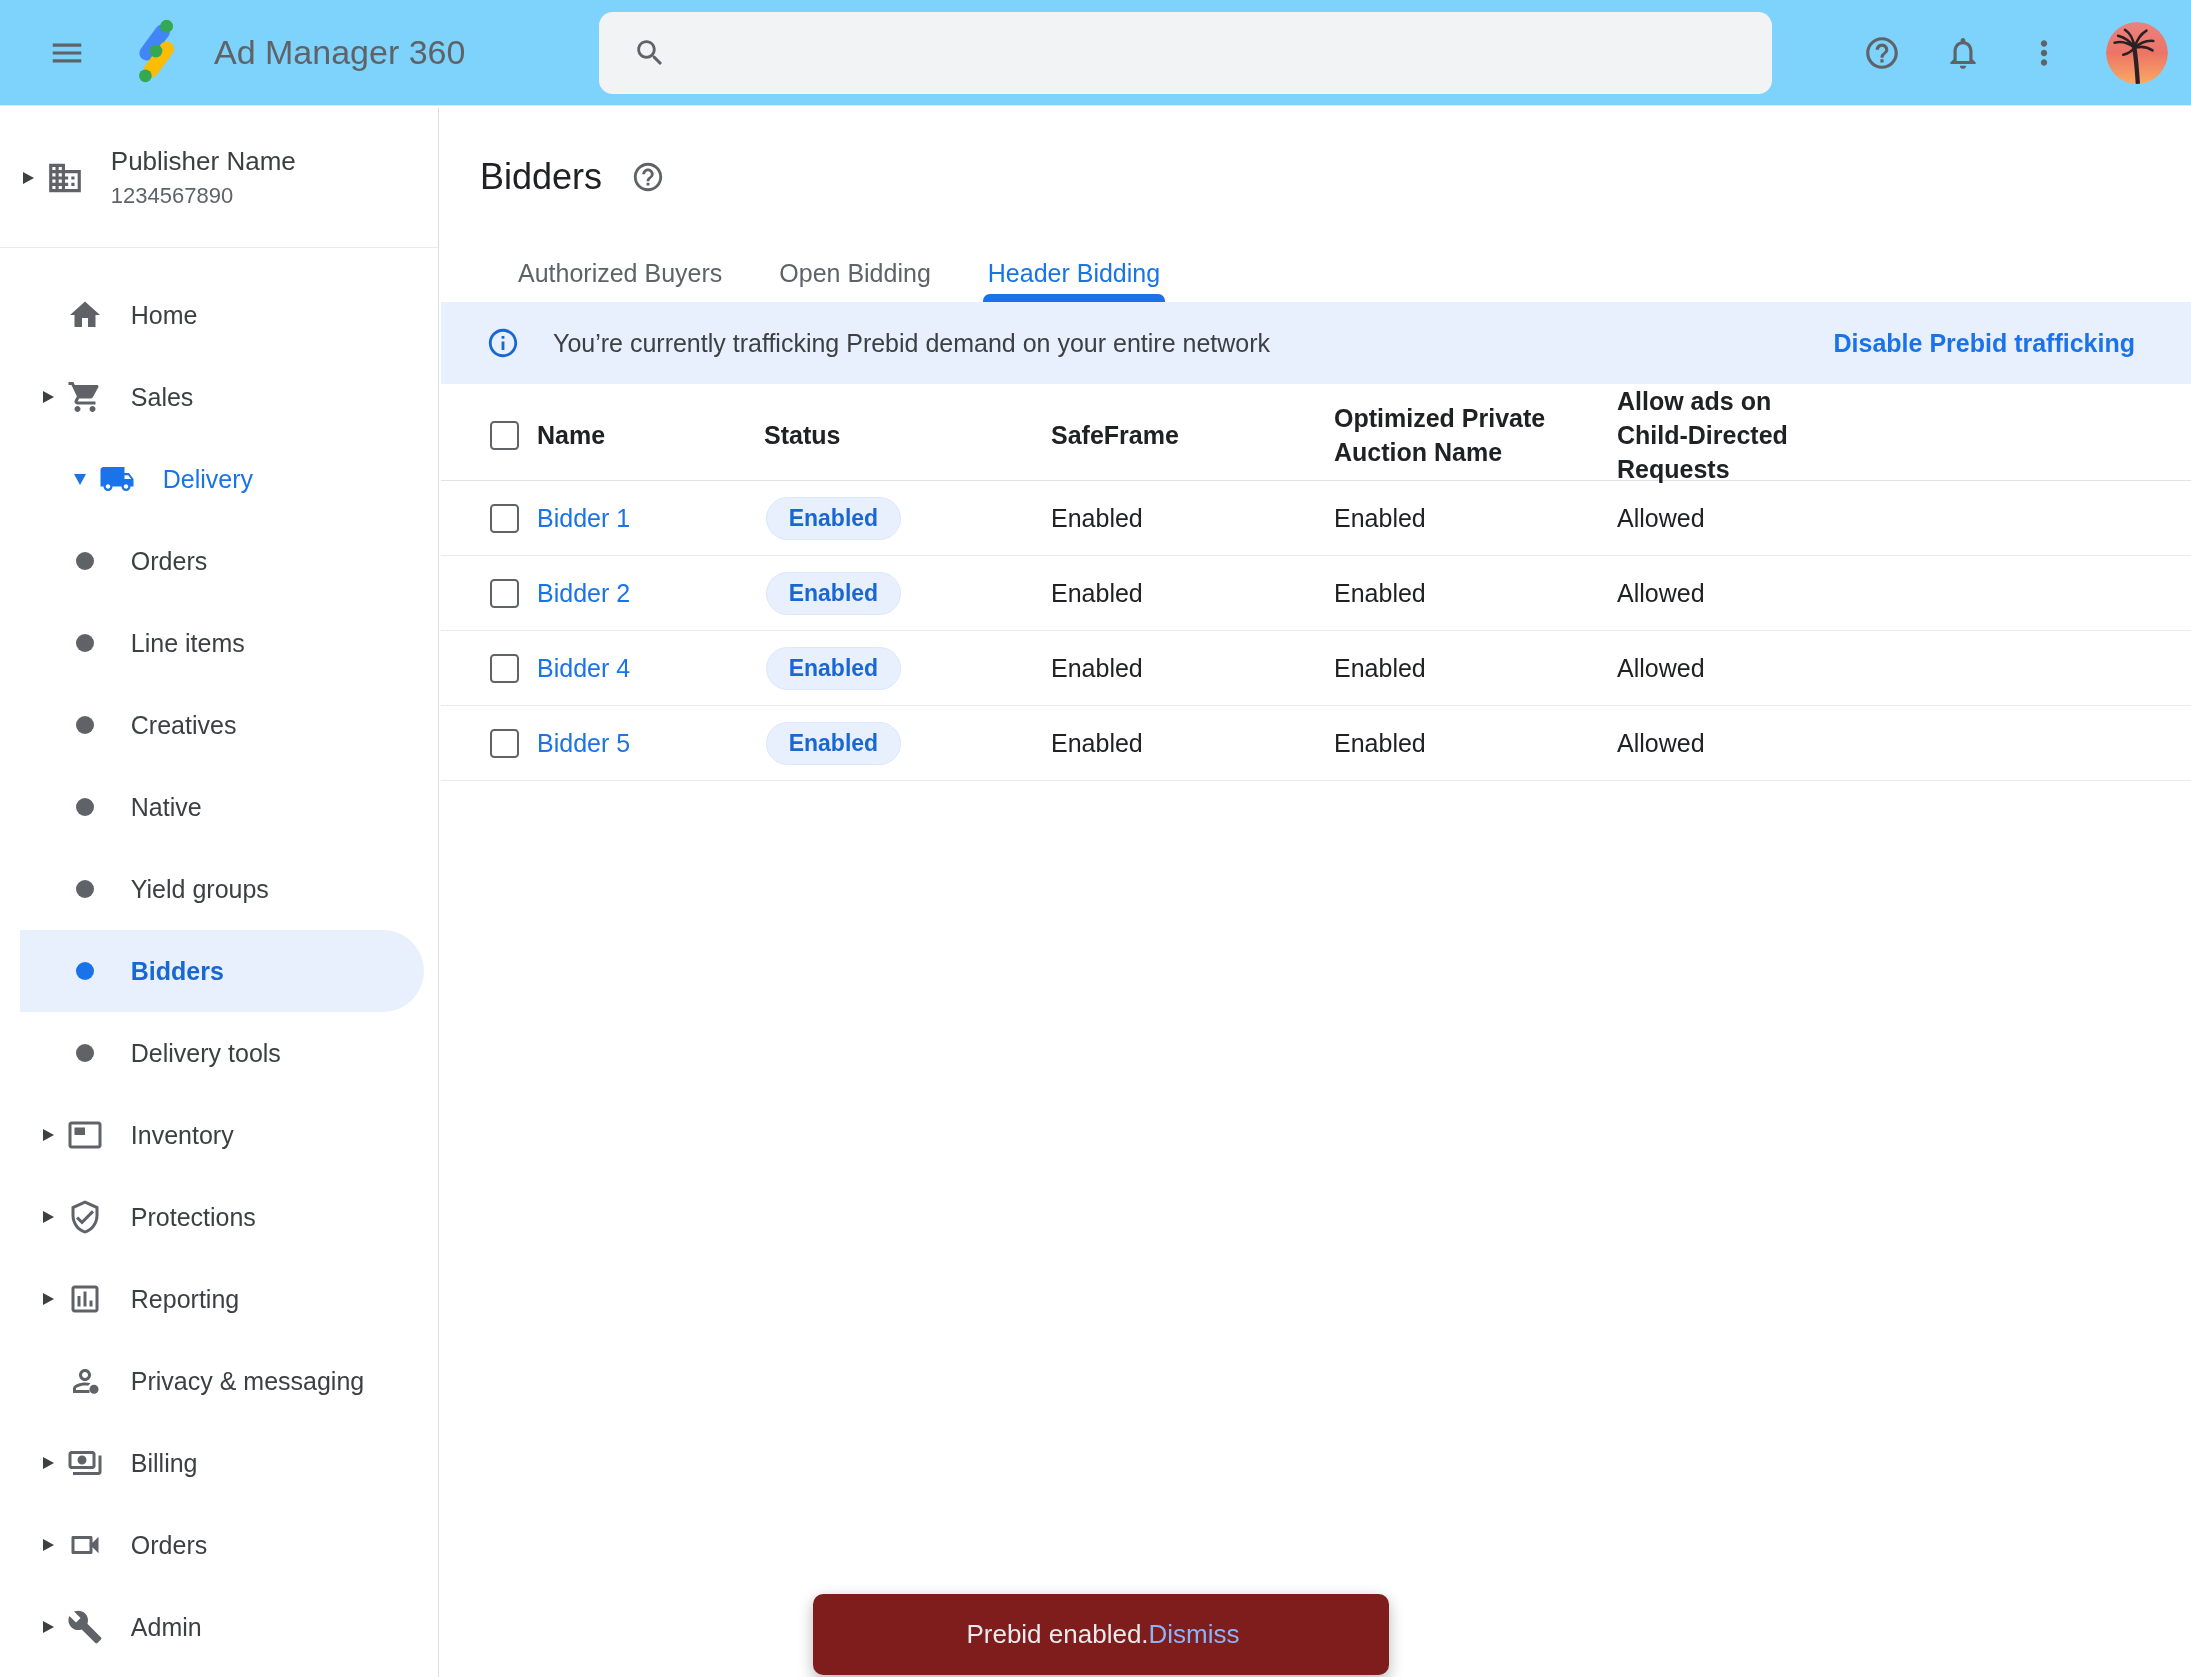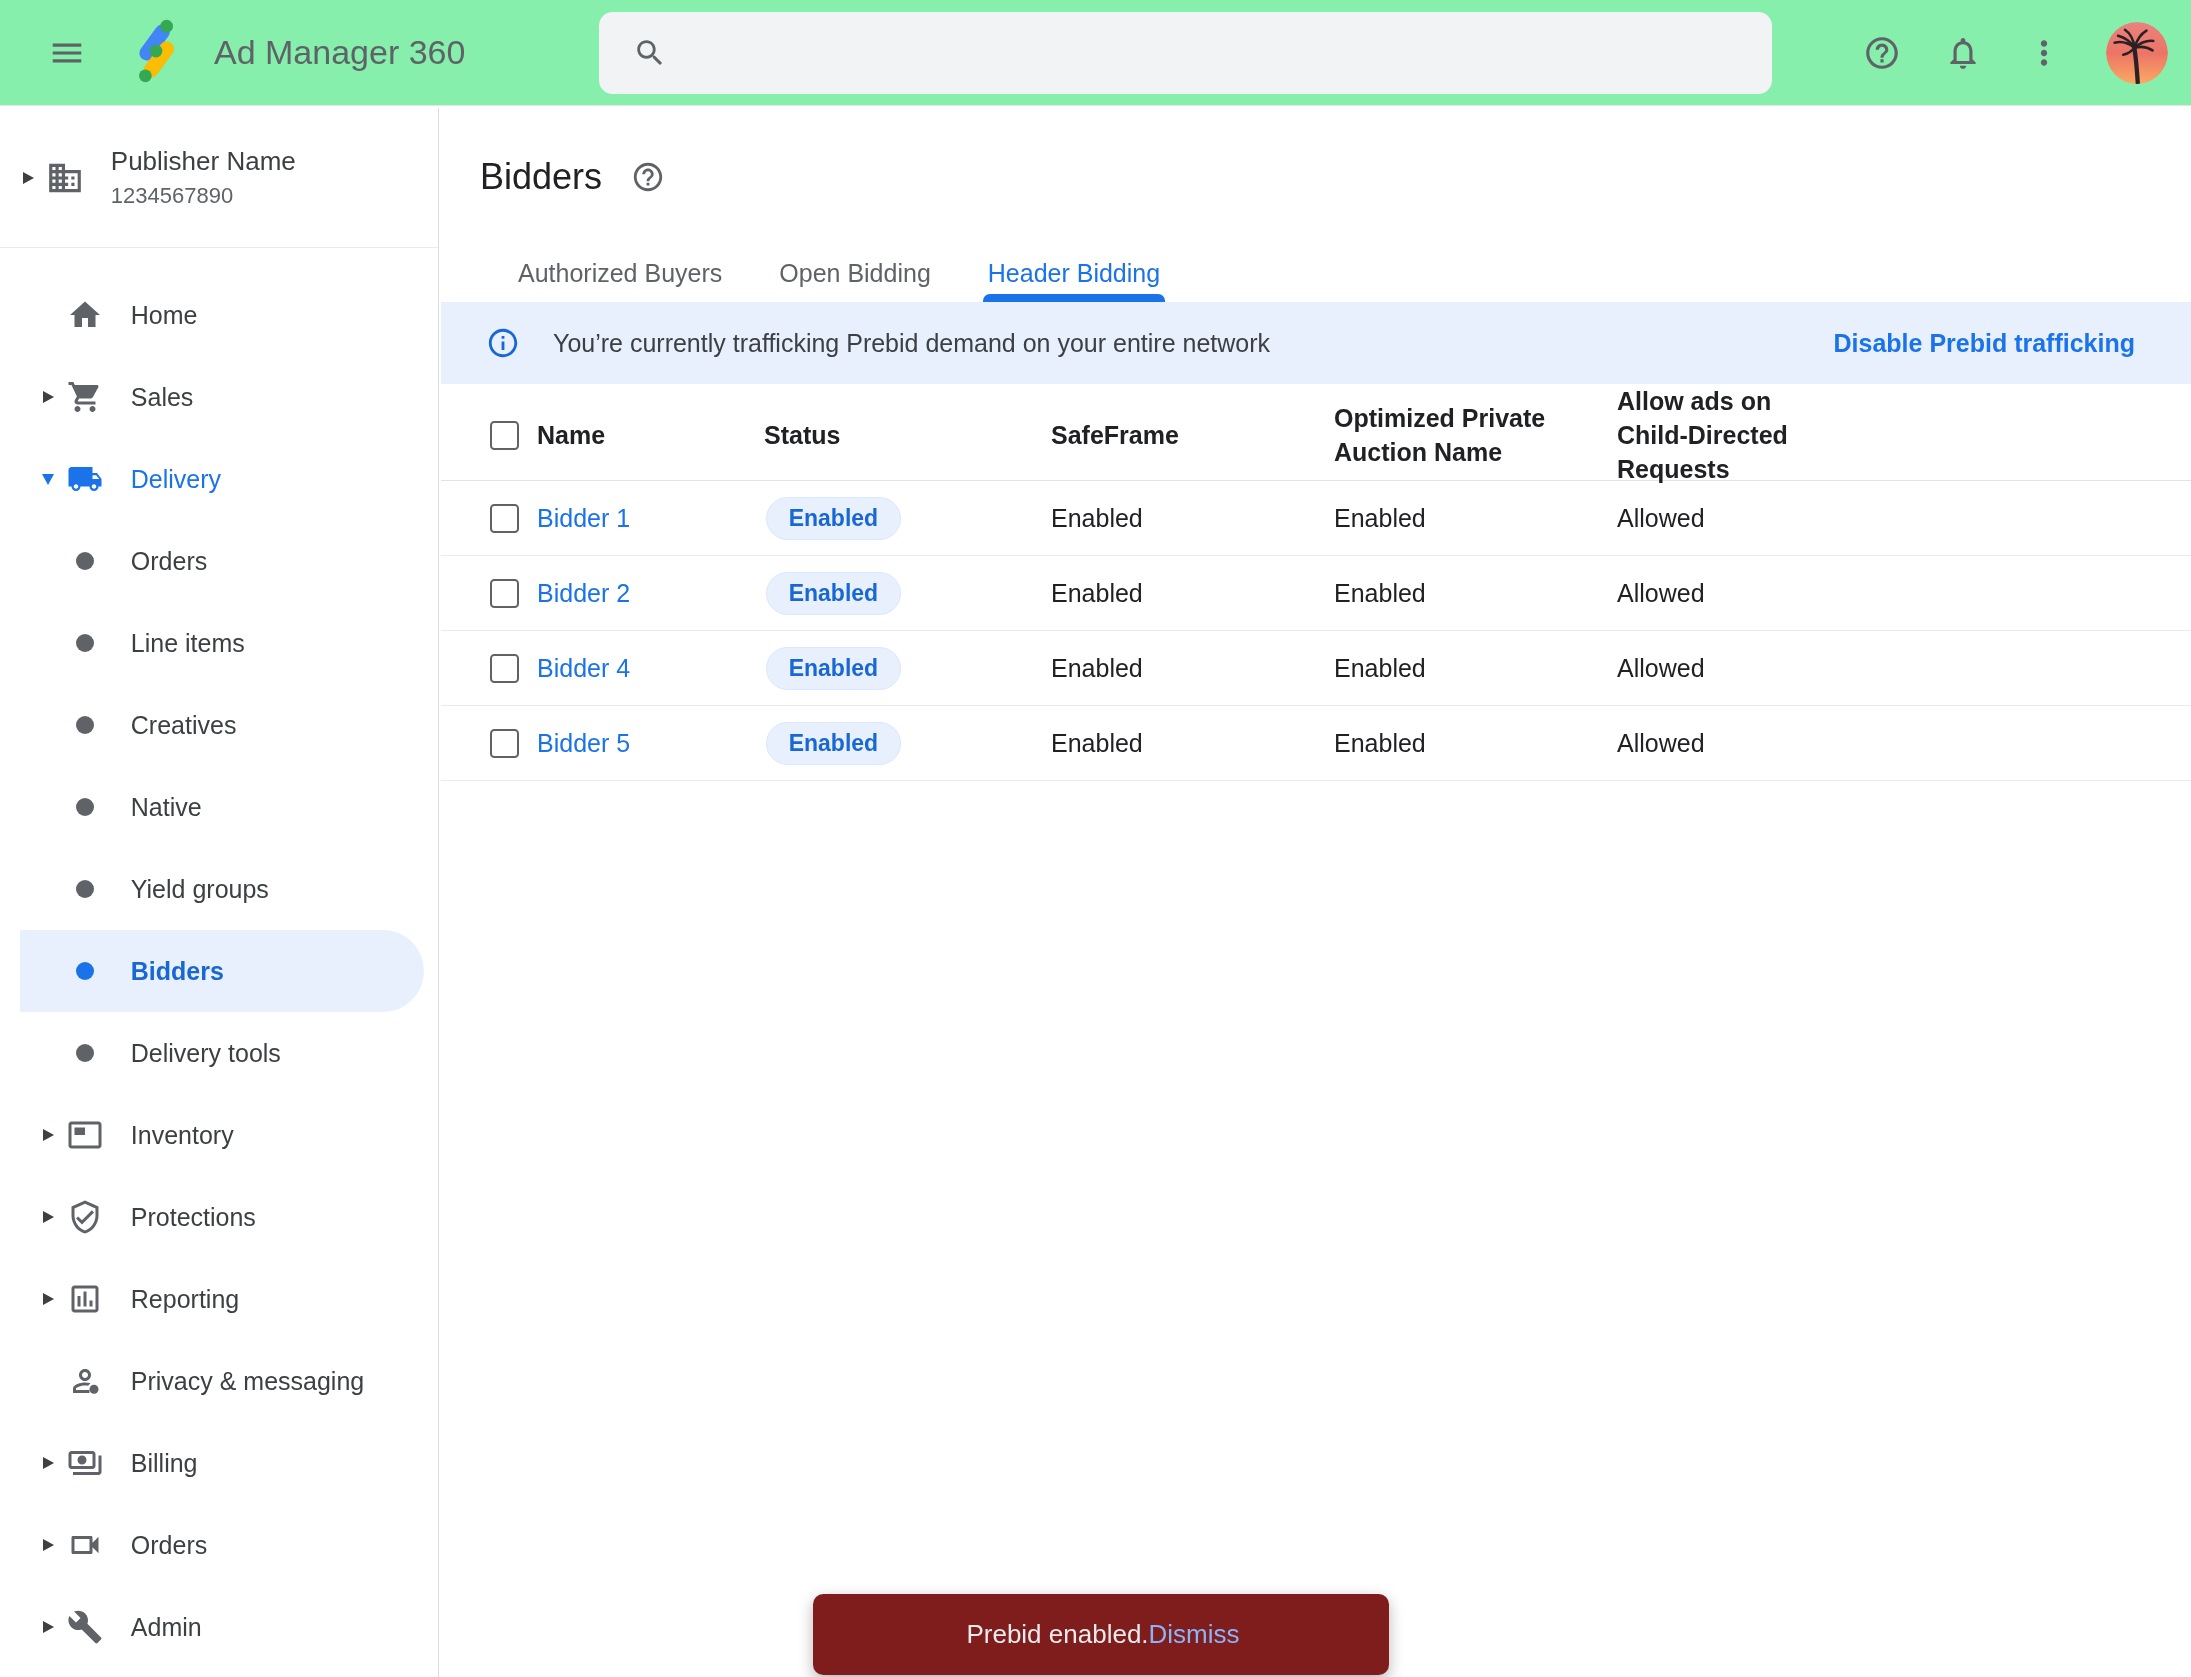--- a/index.html
+++ b/index.html
@@ -5,21 +5,21 @@
   * { margin:0; padding:0; box-sizing:border-box; }
   html,body { width:2192px; height:1678px; }
   body {
     position:relative; overflow:hidden; background:#fff;
     font-family:"Liberation Sans","DejaVu Sans",sans-serif; color:#202124;
   }
   svg.ic { display:block; fill:currentColor; }
 
   
   .topbar { position:absolute; top:0; left:0; right:0; height:106px;
-    background:#86efac; border-bottom:1.7px solid #e3e5e8; display:flex; align-items:center; z-index:10; }
+    background:#7dd3fc; border-bottom:1.7px solid #e3e5e8; display:flex; align-items:center; z-index:10; }
   .menu-btn { margin-left:48px; color:#5f6368; background:none; border:none; cursor:pointer; }
   .logo { margin-left:36px; }
   .app-title { margin-left:24px; font-size:34px; color:#5f6368; white-space:nowrap; }
   .search { position:absolute; left:599px; top:12px; width:1173px; height:82px;
     background:#f1f3f4; border-radius:13.7px; display:flex; align-items:center; padding-left:34px; }
   .search input { border:none; background:transparent; outline:none; font-size:26px;
     color:#202124; margin-left:26px; flex:1; font-family:inherit; }
   .search .sic { color:#5f6368; }
   .topbar-actions { position:absolute; right:24px; top:0; height:106px; display:flex; align-items:center; gap:43px; }
   .tb-icon { color:#5f6368; background:none; border:none; cursor:pointer; }
@@ -39,21 +39,21 @@
   .nav-item { height:82px; display:flex; align-items:center; cursor:pointer;
     color:#3c4043; font-size:25px; position:relative; }
   .arrow-slot { width:22px; margin-left:17px; display:flex; justify-content:center; flex:none; }
   .icon-slot  { width:38px; margin-left:6.8px; display:flex; justify-content:center; flex:none; color:#5f6368; }
   .nav-label { margin-left:27px; white-space:nowrap; }
   .tri-right { width:0; height:0; border-left:11px solid #3c4043;
     border-top:6.8px solid transparent; border-bottom:6.8px solid transparent; }
   .tri-down { width:0; height:0; border-top:11px solid #1a73e8;
     border-left:6.8px solid transparent; border-right:6.8px solid transparent; }
   .bullet { width:18px; height:18px; border-radius:50%; background:#5f6368; }
-  .nav-item.expanded { color:#1a73e8; }
+  .nav-item.expanded { color:#1a73e8;margin-left:32px; }
   .nav-item.expanded .icon-slot { color:#1a73e8; }
   .nav-item.selected { background:#e8f0fe; border-radius:0 41px 41px 0; margin-right:13.7px;
     color:#1967d2; font-weight:700; }
   .nav-item.selected .bullet { background:#1a73e8; }
 
   
   .main { position:absolute; left:441px; top:108px; right:0; bottom:0; background:#fff; }
   .page-head { height:137px; display:flex; align-items:center; padding-left:39px; }
   .page-title { font-size:36px; font-weight:400; color:#202124; }
   .help-btn { margin-left:29px; color:#5f6368; background:none; border:none; cursor:pointer; }

